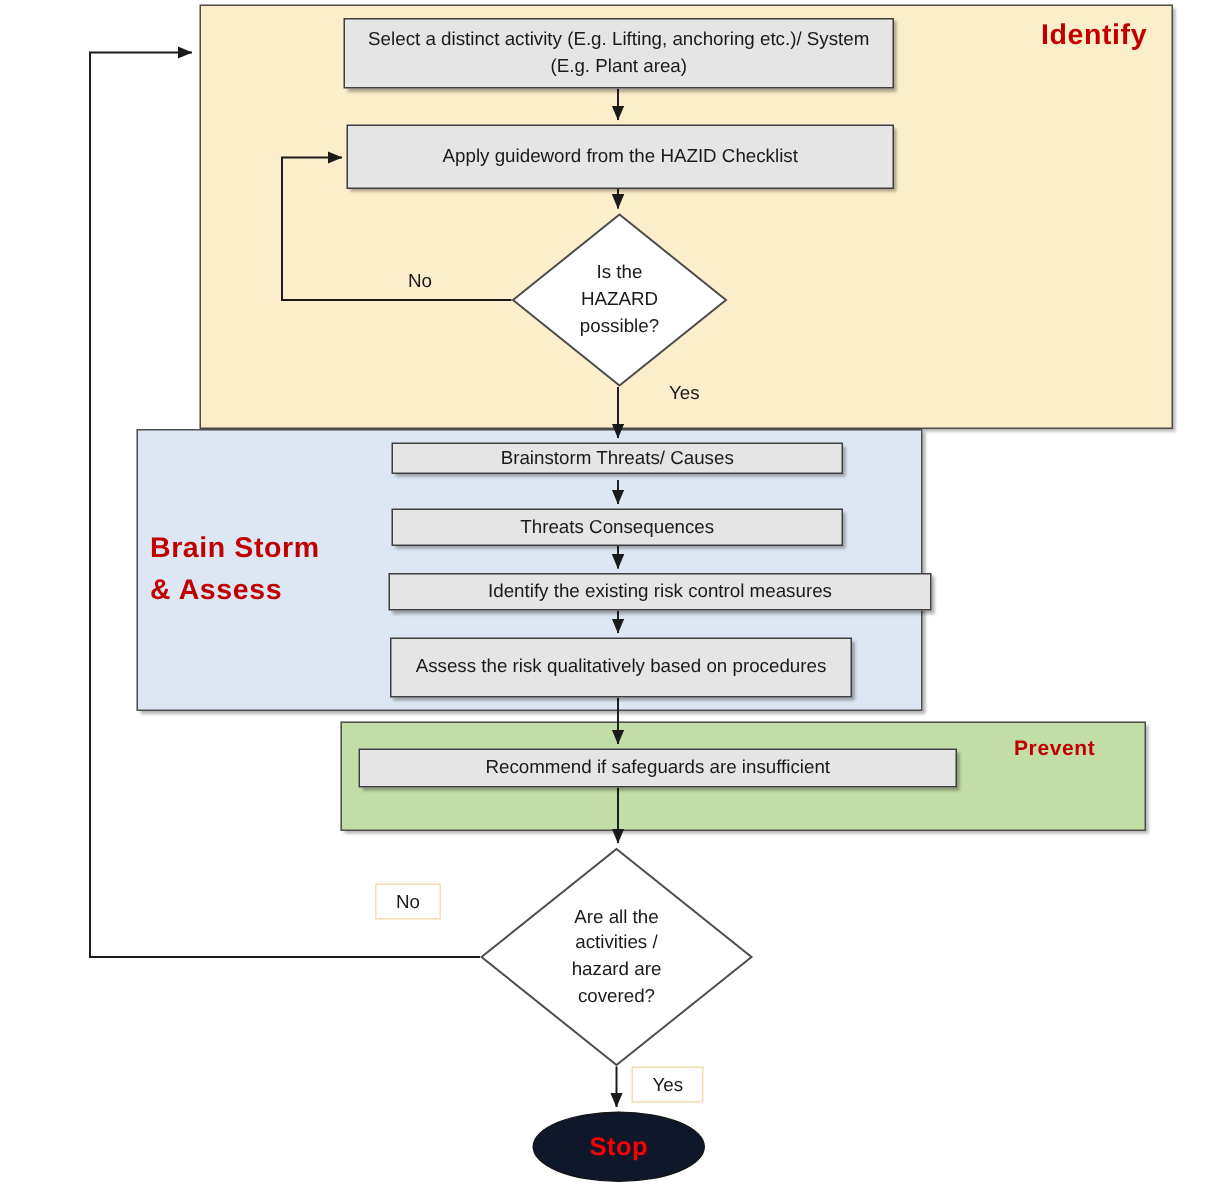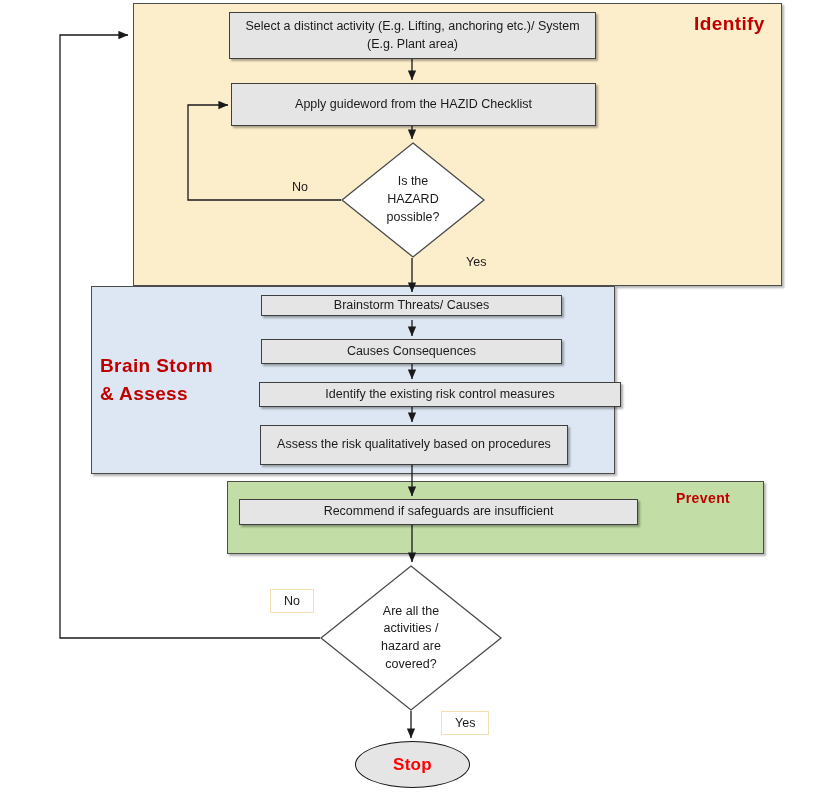--- a/index.html
+++ b/index.html
@@ -96,39 +96,38 @@
   }
   #diamond-hazard    { left: 341px; top: 142px; width: 144px; height: 116px; }
   #diamond-covered   { left: 320px; top: 565px; width: 182px; height: 146px; }
 
   
   #stop-node {
     position: absolute;
     left: 355px; top: 741px; width: 115px; height: 47px;
     border: 1.5px solid #141414;
     border-radius: 50%;
-    background: #e5e5e5;
+    background: #0f172a;
     box-sizing: border-box;
     display: flex;
     align-items: center;
     justify-content: center;
     color: #ff0000;
     font-weight: bold;
     font-size: 17px;
     letter-spacing: 0.3px;
   }
 
   
   .edge-label {
     position: absolute;
     font-size: 12.5px;
     color: #1a1a1a;
     background: transparent;
     white-space: nowrap;
-    margin-left: 20px;
   }
   .edge-label.boxed {
     background: #ffffff;
     border: 1px solid #f3dfb2;
     padding: 4px 13px;
   }
   #lbl-no-hazard  { left: 272px; top: 180px; }
   #lbl-yes-hazard { left: 446px; top: 255px; }
   #lbl-no-covered { left: 250px; top: 589px; }
   #lbl-yes-covered{ left: 421px; top: 711px; }
@@ -181,21 +180,21 @@
   </svg>
 
   <div class="phase-label" id="label-identify">Identify</div>
   <div class="phase-label" id="label-brainstorm">Brain Storm
 &amp; Assess</div>
   <div class="phase-label" id="label-prevent">Prevent</div>
 
   <div class="pbox" id="box-select">Select a distinct activity (E.g. Lifting, anchoring etc.)/ System (E.g. Plant area)</div>
   <div class="pbox" id="box-guideword">Apply guideword from the HAZID Checklist</div>
   <div class="pbox" id="box-threats">Brainstorm Threats/ Causes</div>
-  <div class="pbox" id="box-consequence">Causes  Consequences</div>
+  <div class="pbox" id="box-consequence">Threats  Consequences</div>
   <div class="pbox" id="box-controls">Identify the existing risk control measures</div>
   <div class="pbox" id="box-qualitative">Assess  the risk qualitatively based on procedures</div>
   <div class="pbox" id="box-recommend">Recommend if safeguards are insufficient</div>
 
   <div class="diamond-wrap" id="diamond-hazard">
     <svg width="144" height="116" viewBox="0 0 144 116" xmlns="http://www.w3.org/2000/svg">
       <polygon points="72,1 143,58 72,115 1,58" fill="#ffffff" stroke="#4a4a4a" stroke-width="1.3"></polygon>
     </svg>
     <div class="diamond-text">Is the
 HAZARD

